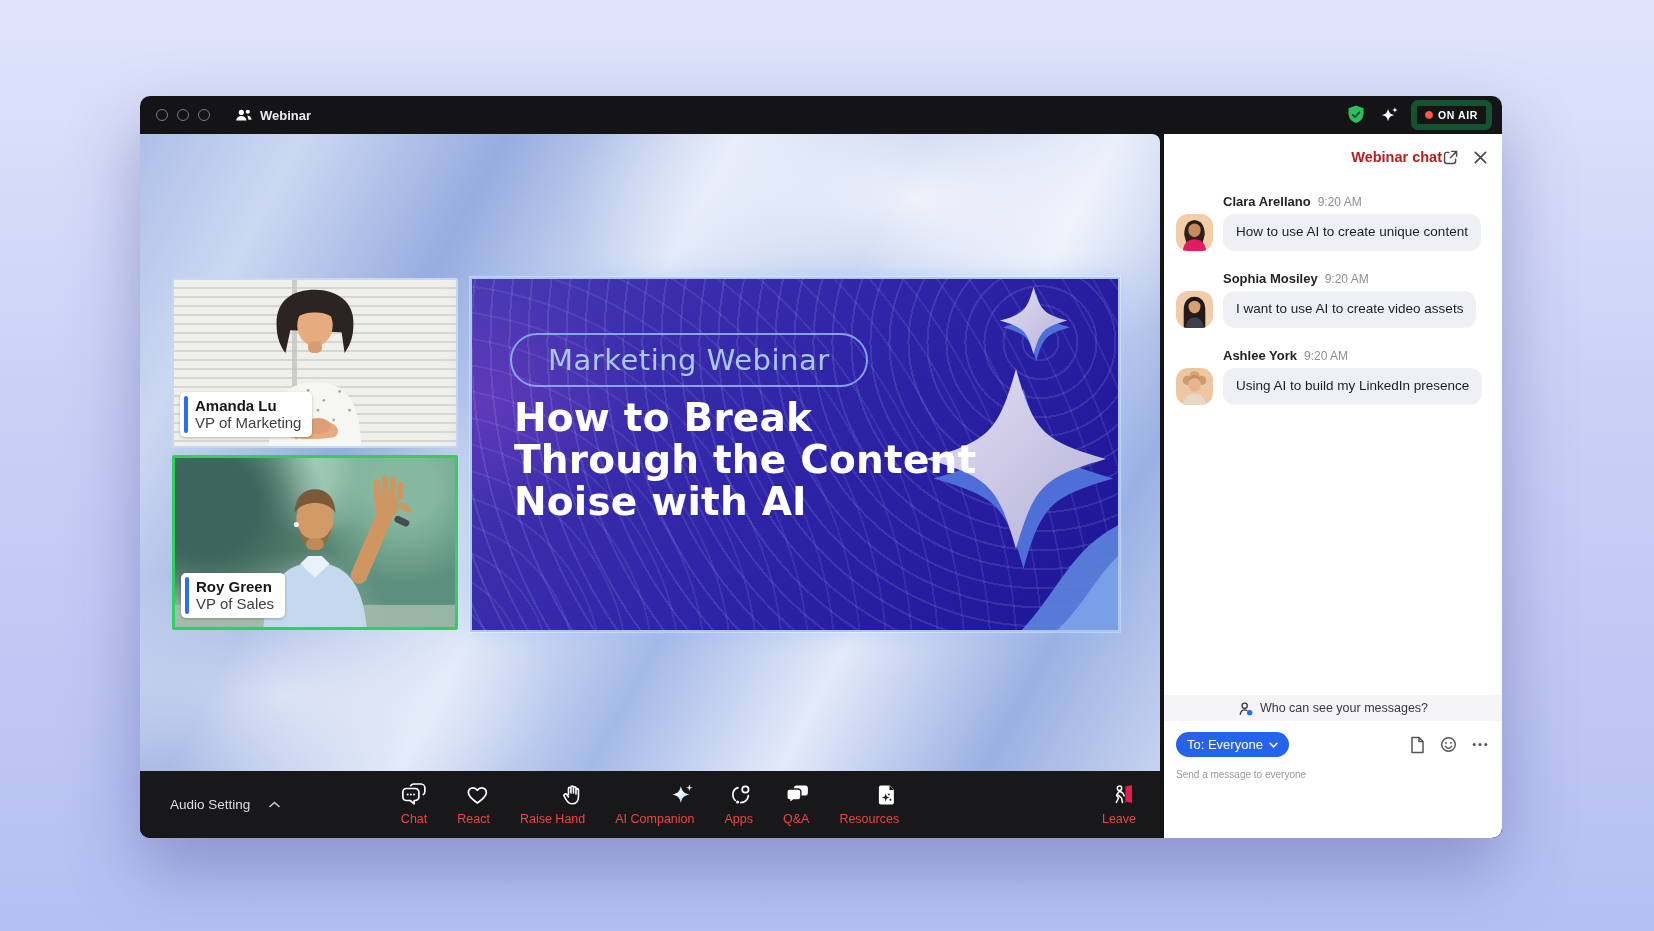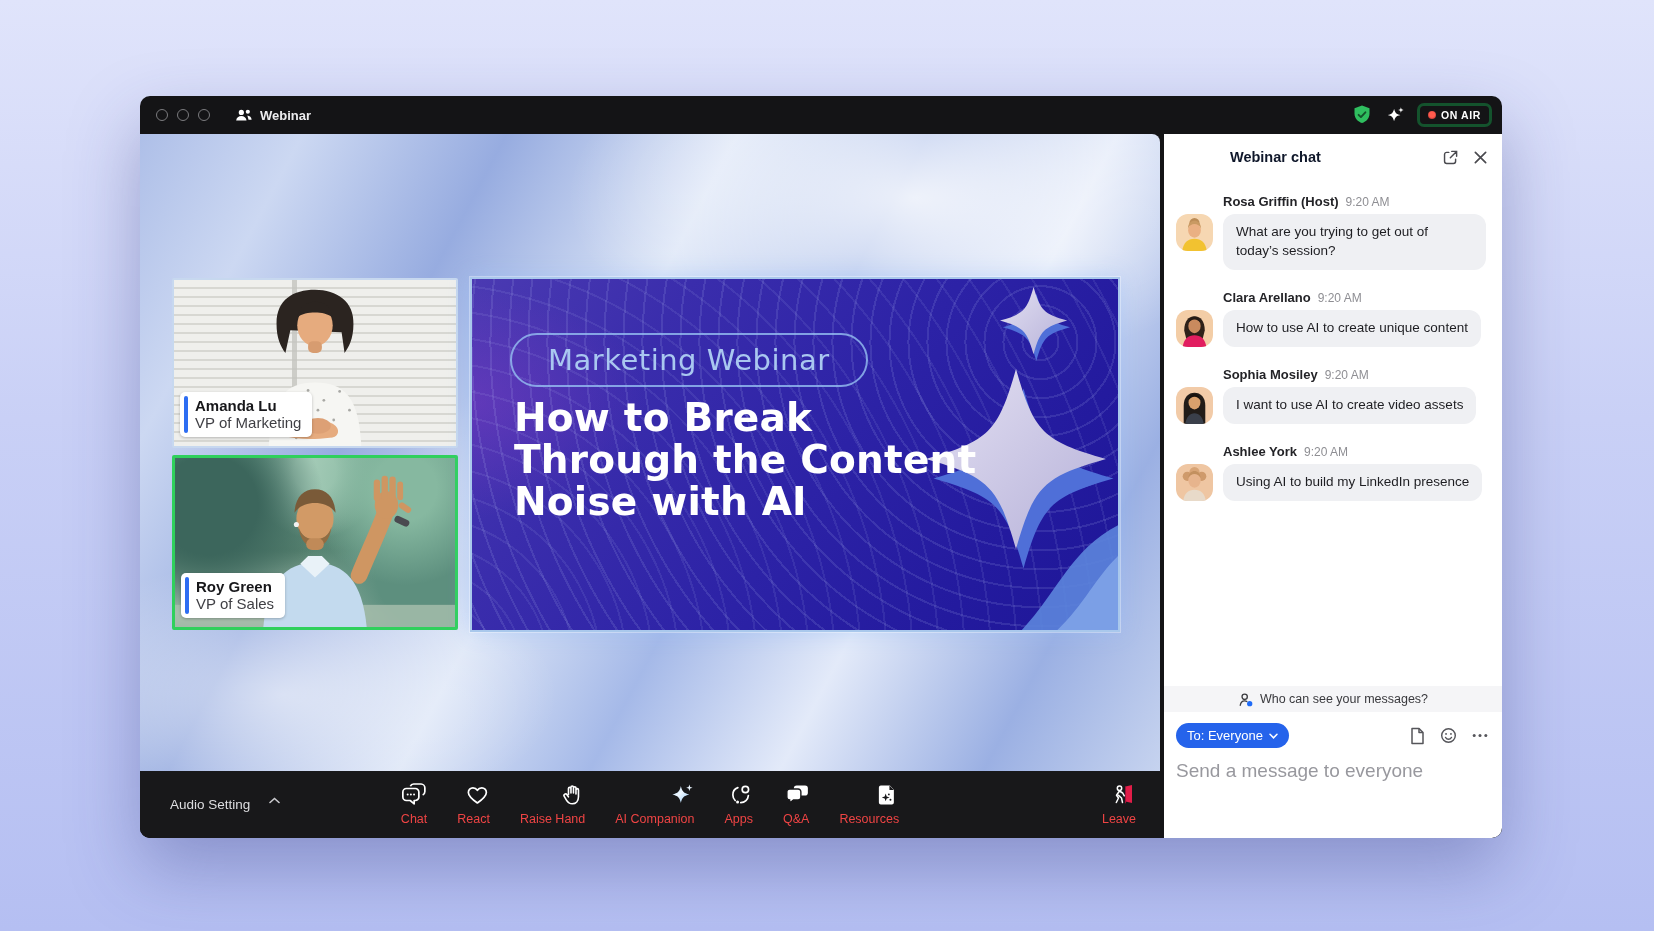--- a/index.html
+++ b/index.html
@@ -16,21 +16,21 @@
     position:absolute; left:140px; top:96px; width:1362px; height:742px;
     background:#141416; border-radius:10px;
     box-shadow:0 30px 70px rgba(45,55,130,.35);
     display:flex; flex-direction:column; overflow:hidden;
   }
   .titlebar { height:38px; display:flex; align-items:center; padding:0 10px 0 16px; gap:8px; flex:0 0 auto; }
   .traffic { display:flex; gap:9px; margin-right:16px; }
   .traffic span { width:12px; height:12px; border-radius:50%; border:1.5px solid #7b7b7e; display:block; }
   .tb-title { display:flex; align-items:flex-end; gap:7px; color:#ececee; font-size:13px; font-weight:bold; }
   .tb-right { margin-left:auto; display:flex; align-items:center; gap:12px; }
-  .onair { display:flex; align-items:center; gap:5px; border:3px solid #14532d; border-radius:7px; padding:3px 8px; color:#fff; font-size:10.5px; font-weight:bold; letter-spacing:.6px; }
+  .onair { display:flex; align-items:center; gap:5px; border:6px solid #14532d; border-radius:7px; padding:3px 8px; color:#fff; font-size:10.5px; font-weight:bold; letter-spacing:.6px; }
   .onair .dot { width:8px; height:8px; border-radius:50%; background:radial-gradient(circle at 50% 45%, #ff5a4d 0 45%, #8a1f23 100%); }
 
   .winbody { flex:1; display:flex; min-height:0; }
 
   
   .stage { position:relative; width:1024px; flex:0 0 auto; background:#141416; }
   .video-bg {
     position:absolute; left:0; right:4px; top:0; bottom:67px;
     border-radius:0 8px 0 0; overflow:hidden;
     background:
@@ -72,46 +72,46 @@
   .slide .stars { position:absolute; right:-30px; top:0; }
   .slide-badge { position:absolute; left:38px; top:54px; padding:8px 36px;
     border:2px solid rgba(150,192,242,.8); border-radius:999px;
     color:#a9c7f0; font-size:29px; font-family:"DejaVu Sans", sans-serif; letter-spacing:.5px; }
   .slide-title { position:absolute; left:42px; top:118px; color:#fff;
     font-family:"DejaVu Sans", sans-serif; font-weight:bold; font-size:39px; line-height:1.08; letter-spacing:.2px; }
 
   
   .toolbar { position:absolute; left:0; right:4px; bottom:0; height:67px; background:#18181a;
     border-radius:0 0 0 10px; display:flex; align-items:center; padding:0 24px 0 30px; }
-  .audio-setting { display:flex; align-items:flex-start; gap:19px; color:#dedee1; font-size:13.5px; cursor:default; }
+  .audio-setting { display:flex; align-items:center; gap:19px; color:#dedee1; font-size:13.5px; cursor:default; }
   .tb-center { position:absolute; left:50%; transform:translateX(-50%); display:flex; gap:30px; align-items:flex-end; }
   .tbtn { display:flex; flex-direction:column; align-items:flex-end; gap:5px; color:#ef4444; font-size:12.5px; }
   .tbtn svg { display:block; }
   .leave-btn { margin-left:auto; }
 
   
   .chat { flex:1; background:#fff; border-radius:0 0 10px 0; display:flex; flex-direction:column; min-width:0; }
   .chat-head { height:46px; display:flex; align-items:center; padding:0 14px; flex:0 0 auto; }
-  .chat-head .title { flex:1; text-align:left; font-size:14.5px; font-weight:bold; color:#0f172a; padding-left:52px; }
+  .chat-head .title { flex:1; text-align:right; font-size:14.5px; font-weight:bold; color:#b91c1c; padding-left:52px; }
   .chat-head .hicons { display:flex; gap:14px; align-items:center; }
   .msgs { flex:1; overflow:hidden; padding:14px 16px 0 12px; }
   .msg { margin-bottom:20px; }
   .msg .meta { margin-left:47px; font-size:13px; color:#232327; margin-bottom:5px; }
   .msg .meta .time { color:#8e8e93; font-size:12px; margin-left:7px; font-weight:normal; }
   .msg .rowline { display:flex; align-items:flex-start; gap:10px; }
   .avatar { width:37px; height:37px; border-radius:12px; overflow:hidden; flex:0 0 auto; }
   .bubble { background:#eff0f3; border-radius:12px; padding:9px 13px; font-size:13.5px; color:#1e1e22; line-height:1.4; max-width:282px; }
   .privacy { height:26px; background:#f5f5f7; display:flex; align-items:center; justify-content:center; gap:6px;
     font-size:12.5px; color:#39393d; flex:0 0 auto; }
   .composer { padding:11px 14px 8px 12px; flex:0 0 auto; }
   .comp-row1 { display:flex; align-items:center; }
   .to-pill { background:#2563eb; color:#fff; border:none; border-radius:14px; height:25px; padding:0 11px;
     font-size:13px; font-family:inherit; display:flex; align-items:center; gap:6px; }
   .comp-icons { margin-left:auto; display:flex; gap:15px; align-items:center; }
-  .comp-input { width:100%; border:none; outline:none; font-size:19px; color:#333; margin-top:12px; font-family:inherit; background:transparent; }
+  .comp-input { width:100%; border:none; outline:none; font-size:10px; color:#333; margin-top:12px; font-family:inherit; background:transparent; }
   .comp-input::placeholder { color:#98989e; }
   .comp-pad { height:48px; }
 </style>
 </head>
 <body>
 
 <div class="screen">
   <div class="window">
 
     <div class="titlebar">
@@ -329,35 +329,20 @@
               <path d="M11.5 2.8h5.7v5.7M16.8 3.2l-7 7" fill="none" stroke="#4a4a4f" stroke-width="1.7" stroke-linecap="round"></path>
             </svg>
             <svg width="15" height="15" viewBox="0 0 16 16">
               <path d="M2.5 2.5l11 11M13.5 2.5l-11 11" stroke="#4a4a4f" stroke-width="1.8" stroke-linecap="round"></path>
             </svg>
           </div>
         </div>
 
         <div class="msgs">
 
-          <div class="msg">
-            <div class="meta"><b style="font-weight:bold">Rosa Griffin (Host)</b><span class="time">9:20 AM</span></div>
-            <div class="rowline">
-              <span class="avatar">
-                <svg viewBox="0 0 36 36" width="37" height="37">
-                    <rect width="36" height="36" fill="#f6d7b2"></rect>
-                    <circle cx="18" cy="9" r="5" fill="#bb8c57"></circle>
-                    <ellipse cx="18" cy="16" rx="6.2" ry="7" fill="#eab083"></ellipse>
-                    <path d="M11.5 14c.5-5 3-7.5 6.5-7.5s6 2.5 6.5 7.5c-1.8-3-3.8-4.2-6.5-4.2s-4.7 1.2-6.5 4.2z" fill="#c99a63"></path>
-                    <path d="M6 36c1-8 5.5-12 12-12s11 4 12 12z" fill="#f2c230"></path>
-                  </svg>
-              </span>
-              <div class="bubble">What are you trying to get out of today’s session?</div>
-            </div>
-          </div>
 
           <div class="msg">
             <div class="meta"><b style="font-weight:bold">Clara Arellano</b><span class="time">9:20 AM</span></div>
             <div class="rowline">
               <span class="avatar">
                 <svg viewBox="0 0 36 36" width="37" height="37">
                     <rect width="36" height="36" fill="#f3cda6"></rect>
                     <path d="M8 20c0-9 4-14 10-14s10 5 10 14l-2 8H10z" fill="#2e2119"></path>
                     <ellipse cx="18" cy="15.5" rx="6" ry="7" fill="#c98a5e"></ellipse>
                     <path d="M12 13c.7-4.5 2.8-6.5 6-6.5s5.3 2 6 6.5c-1.8-2.6-3.5-3.7-6-3.7s-4.2 1.1-6 3.7z" fill="#231a14"></path>

